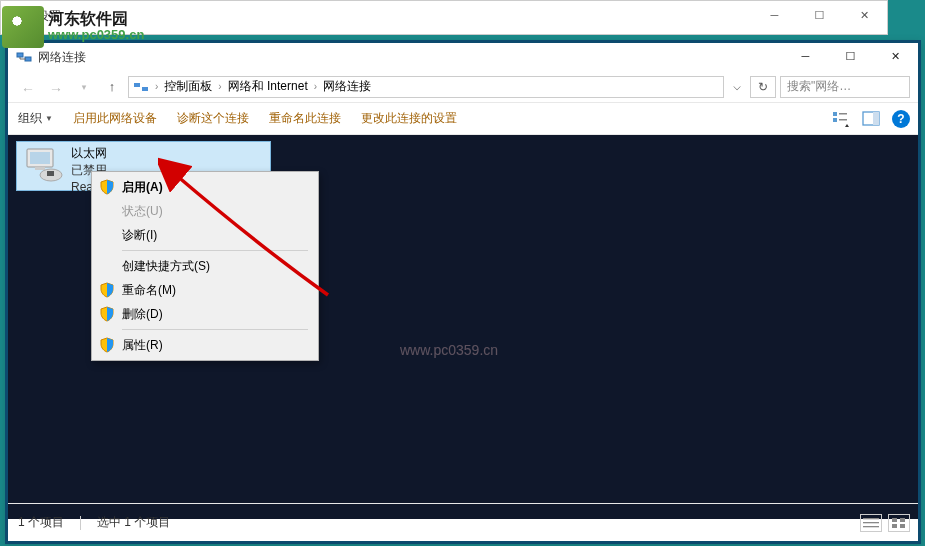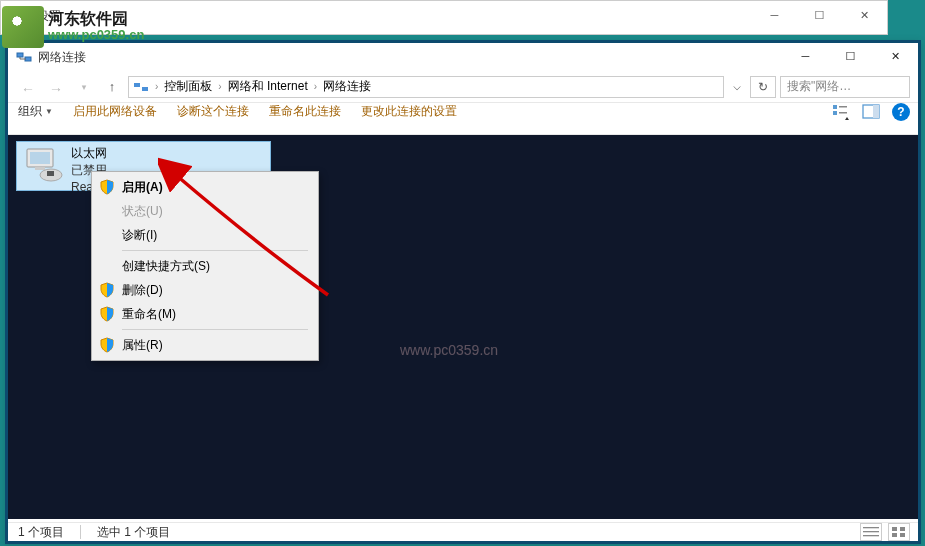--- a/index.html
+++ b/index.html
@@ -35,21 +35,21 @@
     .nav-btn { width: 24px; height: 24px; display: flex; align-items: center; justify-content: center; color: #bbb; font-size: 14px; }
     .nav-up { color: #333; font-size: 13px; }
     .address-path { flex: 1; height: 22px; border: 1px solid #ccc; display: flex; align-items: center; padding: 0 4px; font-size: 12px; background: #fff; }
     .path-icon { width: 16px; height: 16px; margin-right: 4px; display:inline-block; }
     .path-seg { padding: 6px 4px; }
     .path-sep { color: #888; padding: 0 2px; font-size:10px; }
     .addr-drop { width: 18px; text-align: center; color: #555; font-size:10px; }
     .addr-refresh { width: 26px; height: 22px; border: 1px solid #ccc; display: flex; align-items: center; justify-content: center; font-size: 12px; color: #555; }
     .search-box { width: 130px; height: 22px; border: 1px solid #ccc; padding: 0 6px; font-size: 12px; color: #888; display: flex; align-items: center; }
 
-    .toolbar { height: 32px; border-bottom: 1px solid #e8e8e8; display: flex; align-items: flex-start; padding: 0 10px; gap: 20px; position: relative; }
+    .toolbar { height: 32px; border-bottom: 1px solid #e8e8e8; display: flex; align-items: center; padding: 0 10px; gap: 20px; position: relative; }
     .tb-item { font-size: 12px; color: #a16207; display: flex; align-items: center; gap: 3px; }
     .tb-item.plain { color: #333; }
     .tb-drop { font-size: 8px; color: #555; }
     .tb-right { position: absolute; right: 8px; display: flex; gap: 12px; align-items: center; }
     .tb-icon { width: 18px; height: 18px; }
     .help-icon { width: 18px; height: 18px; border-radius: 50%; background: #0078d7; color: #fff; display: flex; align-items: center; justify-content: center; font-size: 12px; font-weight: bold; }
 
     .content { position: relative; height: 384px; background: #0f172a; }
     
     .adapter { position: absolute; top: 6px; left: 8px; width: 255px; height: 50px; background: #cde8f9; border: 1px solid #7cb8e0; display: flex; align-items: flex-start; padding: 3px 6px; gap: 8px; }
@@ -63,21 +63,21 @@
     .context-menu { position: absolute; top: 36px; left: 83px; width: 228px; background: #f0f0f0; border: 1px solid #b3b3b3; box-shadow: 2px 3px 7px rgba(0,0,0,0.3); padding: 3px 2px; z-index: 10; }
     .menu-item { height: 24px; display: flex; align-items: center; padding: 0 8px 0 28px; font-size: 12px; color: #000; position: relative; }
     .menu-item.bold { font-weight: bold; }
     .menu-item.disabled { color: #999; }
     .menu-sep { height: 1px; background: #d0d0d0; margin: 3px 8px 3px 28px; }
     .menu-shield { position: absolute; left: 5px; width: 16px; height: 16px; }
 
     
     .red-arrow { position: absolute; top: 20px; left: 150px; width: 180px; height: 160px; z-index: 11; pointer-events: none; }
 
-    .statusbar { position: absolute; bottom: 0; left: 0; right: 0; height: 19px; border-top: 1px solid #e8e8e8; display: flex; align-items: center; padding: 0 10px; gap: 16px; font-size: 12px; color: #333; }
+    .statusbar { position: absolute; bottom: 0; left: 0; right: 0; height: 38px; border-top: 1px solid #e8e8e8; display: flex; align-items: center; padding: 0 10px; gap: 16px; font-size: 12px; color: #333; }
     .status-sep { width: 1px; height: 14px; background: #ccc; }
     .status-right { position: absolute; right: 8px; display: flex; gap: 6px; }
     .status-view { width: 22px; height: 18px; border: 1px solid #ccc; display:flex; align-items:center; justify-content:center; font-size:10px; color:#555; }
 
     svg { display: block; }
   </style>
 </head>
 <body>
 
 <div class="bg-window">
@@ -213,30 +213,30 @@
       <div class="menu-item">
         <span>创建快捷方式(S)</span>
       </div>
       <div class="menu-item">
         <span class="menu-shield">
           <svg viewBox="0 0 16 16">
               <path d="M8 1l6 2v4c0 4-3 7-6 8-3-1-6-4-6-8V3z" fill="#ffc107" stroke="#d08800"></path>
               <path d="M8 1v14c3-1 6-4 6-8V3z" fill="#2196f3"></path>
             </svg>
         </span>
+        <span>重命名(M)</span>
+      </div>
+      <div class="menu-item">
+        <span class="menu-shield">
+          <svg viewBox="0 0 16 16">
+              <path d="M8 1l6 2v4c0 4-3 7-6 8-3-1-6-4-6-8V3z" fill="#ffc107" stroke="#d08800"></path>
+              <path d="M8 1v14c3-1 6-4 6-8V3z" fill="#2196f3"></path>
+            </svg>
+        </span>
         <span>删除(D)</span>
-      </div>
-      <div class="menu-item">
-        <span class="menu-shield">
-          <svg viewBox="0 0 16 16">
-              <path d="M8 1l6 2v4c0 4-3 7-6 8-3-1-6-4-6-8V3z" fill="#ffc107" stroke="#d08800"></path>
-              <path d="M8 1v14c3-1 6-4 6-8V3z" fill="#2196f3"></path>
-            </svg>
-        </span>
-        <span>重命名(M)</span>
       </div>
       <div class="menu-sep"></div>
       <div class="menu-item">
         <span class="menu-shield">
           <svg viewBox="0 0 16 16">
               <path d="M8 1l6 2v4c0 4-3 7-6 8-3-1-6-4-6-8V3z" fill="#ffc107" stroke="#d08800"></path>
               <path d="M8 1v14c3-1 6-4 6-8V3z" fill="#2196f3"></path>
             </svg>
         </span>
         <span>属性(R)</span>

